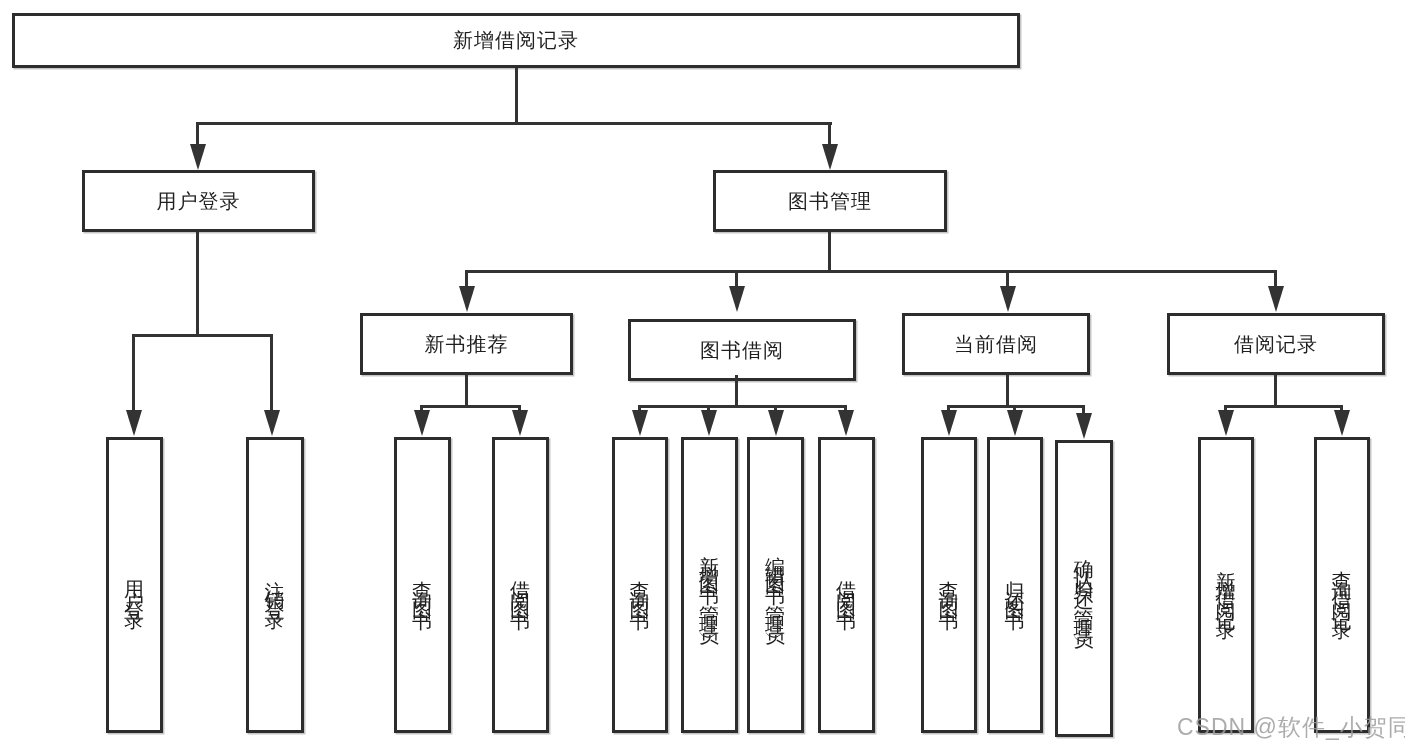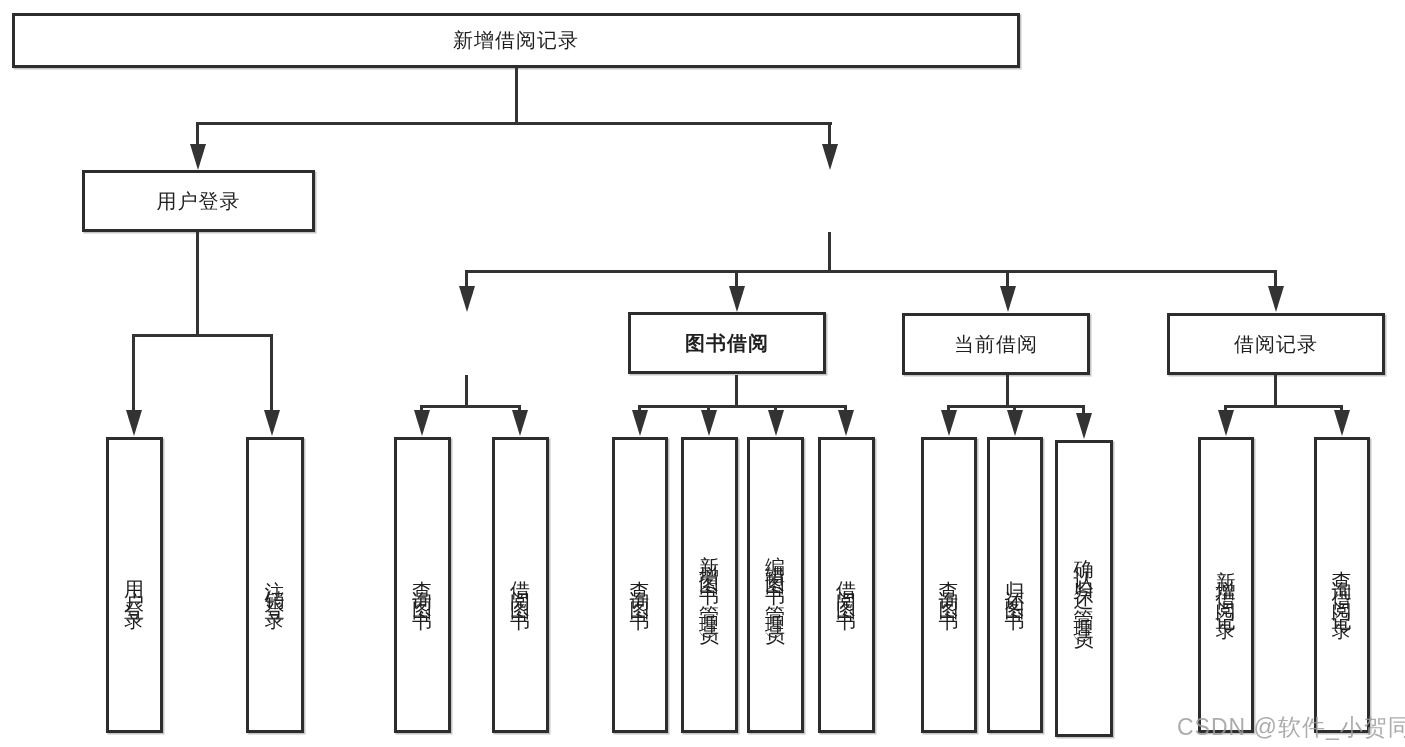--- a/index.html
+++ b/index.html
@@ -47,40 +47,46 @@
   <div class="vl" style="left:515px;top:68px;height:56px;"></div>
   <div class="hl" style="left:197px;top:122px;width:635px;"></div>
   <div class="vl" style="left:196px;top:122px;height:26px;"></div>
   <div class="ar" style="left:190px;top:144px;"></div>
   <div class="vl" style="left:828px;top:122px;height:26px;"></div>
   <div class="ar" style="left:822px;top:144px;"></div>
 
   <div class="box" style="left:82px;top:170px;width:233px;height:62px;">
     <span>用户登录</span>
   </div>
+  <div class="box" style="left:713px;top:170px;width:234px;height:62px;">
+    <span>图书管理</span>
+  </div>
 
   <div class="vl" style="left:196px;top:232px;height:105px;"></div>
   <div class="hl" style="left:133px;top:334px;width:140px;"></div>
   <div class="vl" style="left:132px;top:334px;height:80px;"></div>
   <div class="ar" style="left:126px;top:410px;"></div>
   <div class="vl" style="left:270px;top:334px;height:80px;"></div>
   <div class="ar" style="left:264px;top:410px;"></div>
 
   <div class="vl" style="left:828px;top:232px;height:41px;"></div>
   <div class="hl" style="left:465px;top:270px;width:812px;"></div>
   <div class="vl" style="left:465px;top:270px;height:20px;"></div>
   <div class="ar" style="left:459px;top:286px;"></div>
   <div class="vl" style="left:735px;top:270px;height:20px;"></div>
   <div class="ar" style="left:729px;top:286px;"></div>
   <div class="vl" style="left:1006px;top:270px;height:20px;"></div>
   <div class="ar" style="left:1000px;top:286px;"></div>
   <div class="vl" style="left:1274px;top:270px;height:20px;"></div>
   <div class="ar" style="left:1268px;top:286px;"></div>
 
-  <div class="box" style="left:628px;top:312px;width:198px;height:62px;font-weight:bold;">
+  <div class="box" style="left:360px;top:313px;width:213px;height:62px;">
+    <span>新书推荐</span>
+  </div>
+  <div class="box" style="left:628px;top:319px;width:228px;height:62px;">
     <span>图书借阅</span>
   </div>
   <div class="box" style="left:902px;top:313px;width:188px;height:62px;">
     <span>当前借阅</span>
   </div>
   <div class="box" style="left:1167px;top:313px;width:218px;height:62px;">
     <span>借阅记录</span>
   </div>
 
   <div class="vl" style="left:465px;top:375px;height:33px;"></div>

